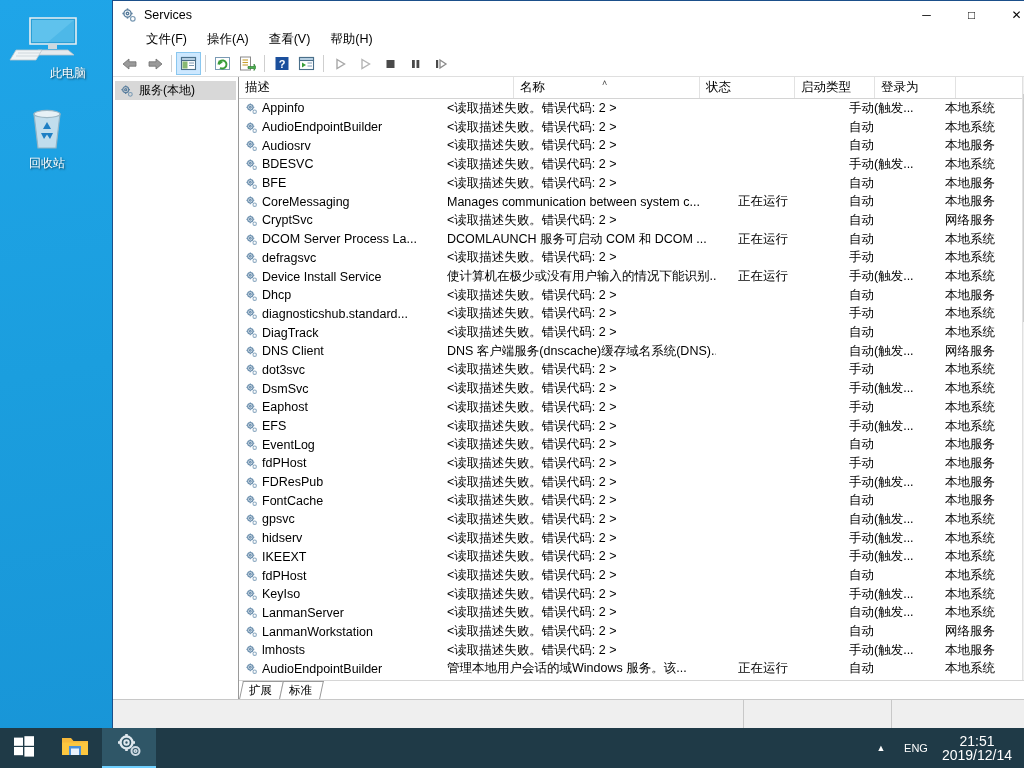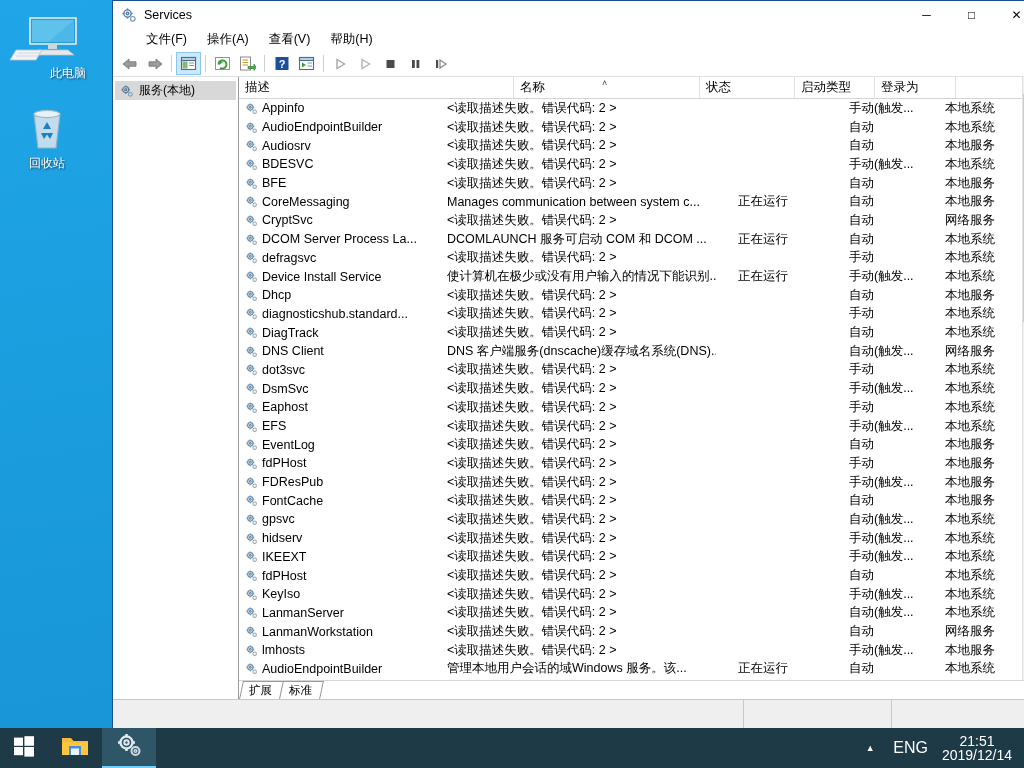--- a/index.html
+++ b/index.html
@@ -232,21 +232,21 @@
   }
   .tray {
     margin-left: auto; display: flex; align-items: center;
     height: 40px; color: #ffffff;
   }
   .tray-chevron {
     width: 26px; display: flex; align-items: center; justify-content: center;
     font-size: 9px; cursor: default;
   }
   .tray-lang {
-    font-size: 16px; padding: 0 10px; cursor: default;
+    font-size: 11px; padding: 0 10px; cursor: default;
   }
   .tray-clock {
     font-size: 14px; line-height: 14px; text-align: center;
     padding: 0 12px 0 4px; cursor: default;
   }
 </style>
 </head>
 <body>
 
 <div id="desktop">

